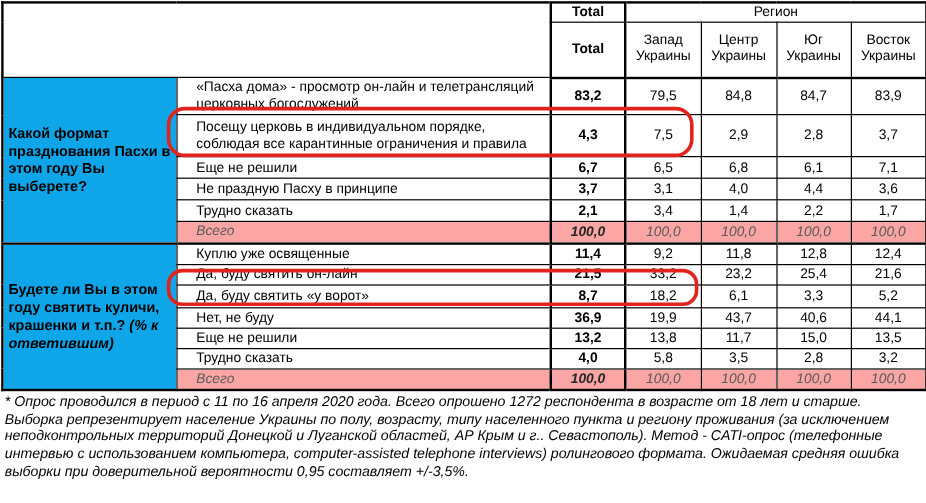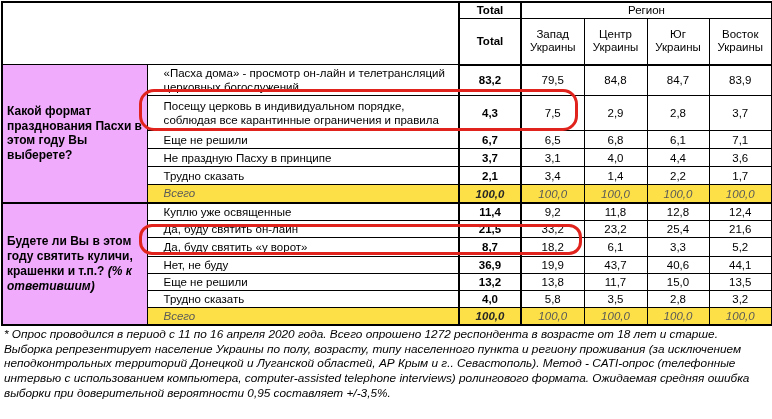--- a/index.html
+++ b/index.html
@@ -14,27 +14,27 @@
   td{border:1px solid #000;font-size:11.5px;vertical-align:middle;overflow:hidden;}
   .th{text-align:center;line-height:1.15;}
   .b{font-weight:bold;}
   .corner{background:#fff;border-right:2px solid #000;}
   .col-total{border-left:2px solid #000;border-right:2px solid #000;text-align:center;font-weight:bold;}
   .west{border-left:2px solid #000;}
   .dash{border-left:1px dashed #000;}
   .hr2 td{border-bottom:2px solid #000;}
   .sep{border-top:2px solid #000 !important;}
   .q-cell{
-    background:#f0abfc;font-weight:bold;font-size:12px;line-height:1.24;
+    background:#0ea5e9;font-weight:bold;font-size:12px;line-height:1.24;
     padding:2px 3px 2px 4px;vertical-align:middle;text-align:left;
   }
   .q-note{font-style:italic;}
   .ans{text-align:left;padding:1px 3px 1px 16px;line-height:1.22;}
   .val{text-align:center;}
-  .total-row td{background:#fde047;font-style:italic;color:#595959;}
+  .total-row td{background:#fca5a5;font-style:italic;color:#595959;}
   .total-row td.col-total{color:#262626;}
   .hl{position:absolute;border:3px solid #e0231c;background:transparent;pointer-events:none;}
   #hl1{left:139px;top:89px;width:433px;height:36px;border-radius:15px;}
   #hl2{left:139px;top:224px;width:437px;height:25px;border-radius:13px;}
   .footnote{
     position:absolute;left:4px;top:327px;width:764px;
     font-style:italic;font-size:11.8px;line-height:1.24;color:#000;text-align:left;
   }
 </style>
 </head>

